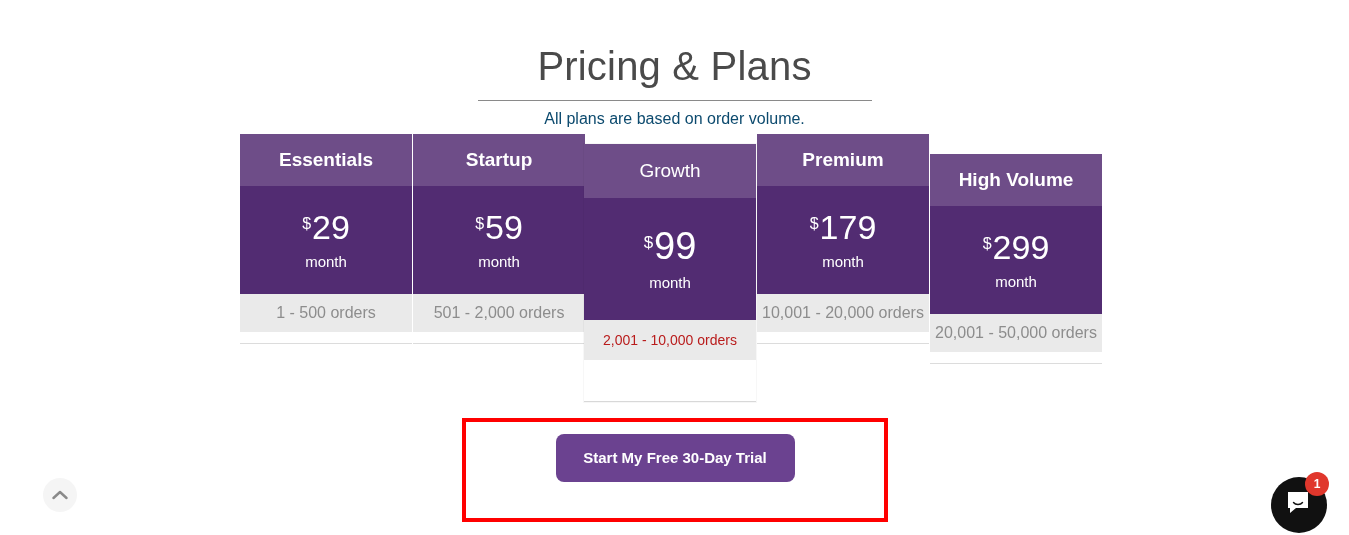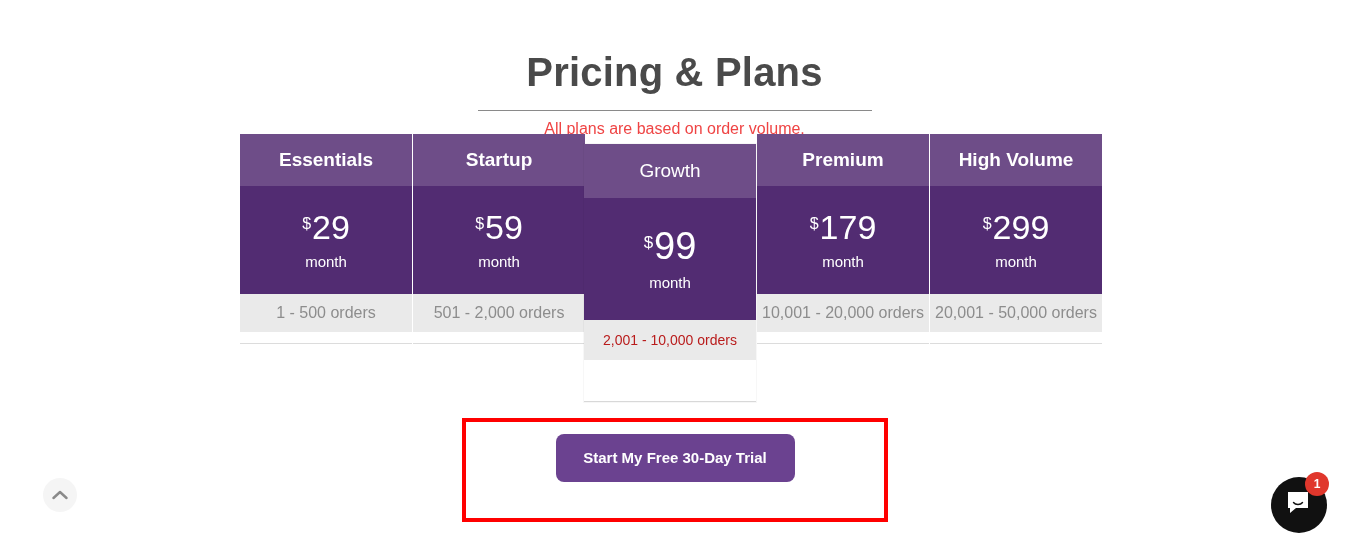--- a/index.html
+++ b/index.html
@@ -18,61 +18,61 @@
 
   
   .page-header {
     position: absolute;
     left: 0;
     top: 0;
     width: 1349px;
     text-align: center;
   }
   .page-title {
-    margin: 12px;
+    margin: 6px;
     padding-top: 34px;
     font-size: 40px;
-    font-weight: 700;
+    font-weight: 400;
     color: #4a4a4a;
     letter-spacing: 0.2px;
     line-height: 52px;
   }
   .title-rule {
     width: 394px;
     height: 1px;
     background: #8a8a8a;
     margin: 8px auto 0 auto;
   }
   .page-subtitle {
     margin: 0;
     padding-top: 8px;
     font-size: 16px;
     font-weight: 400;
-    color: #ef4444;
+    color: #0c4a6e;
     line-height: 20px;
   }
 
   
   .pricing-wrap {
     position: absolute;
     left: 240px;
     top: 134px;
     width: 862px;
     height: 230px;
   }
   .plan {
     position: absolute;
     top: 0;
     width: 170px;
   }
   .plan-0 { left: 0px;   width: 172px; }
   .plan-1 { left: 173px; width: 172px; }
   .plan-2 { left: 344px; width: 172px; margin-top: 30px; }
   .plan-3 { left: 517px; width: 172px; }
-  .plan-4 { left: 690px; width: 172px; }
+  .plan-4 { left: 690px; width: 172px; margin-top: 20px; }
 
   .plan-head {
     height: 52px;
     background: #6e4d88;
     color: #ffffff;
     font-size: 19px;
     font-weight: 700;
     display: flex;
     align-items: center;
     justify-content: center;

